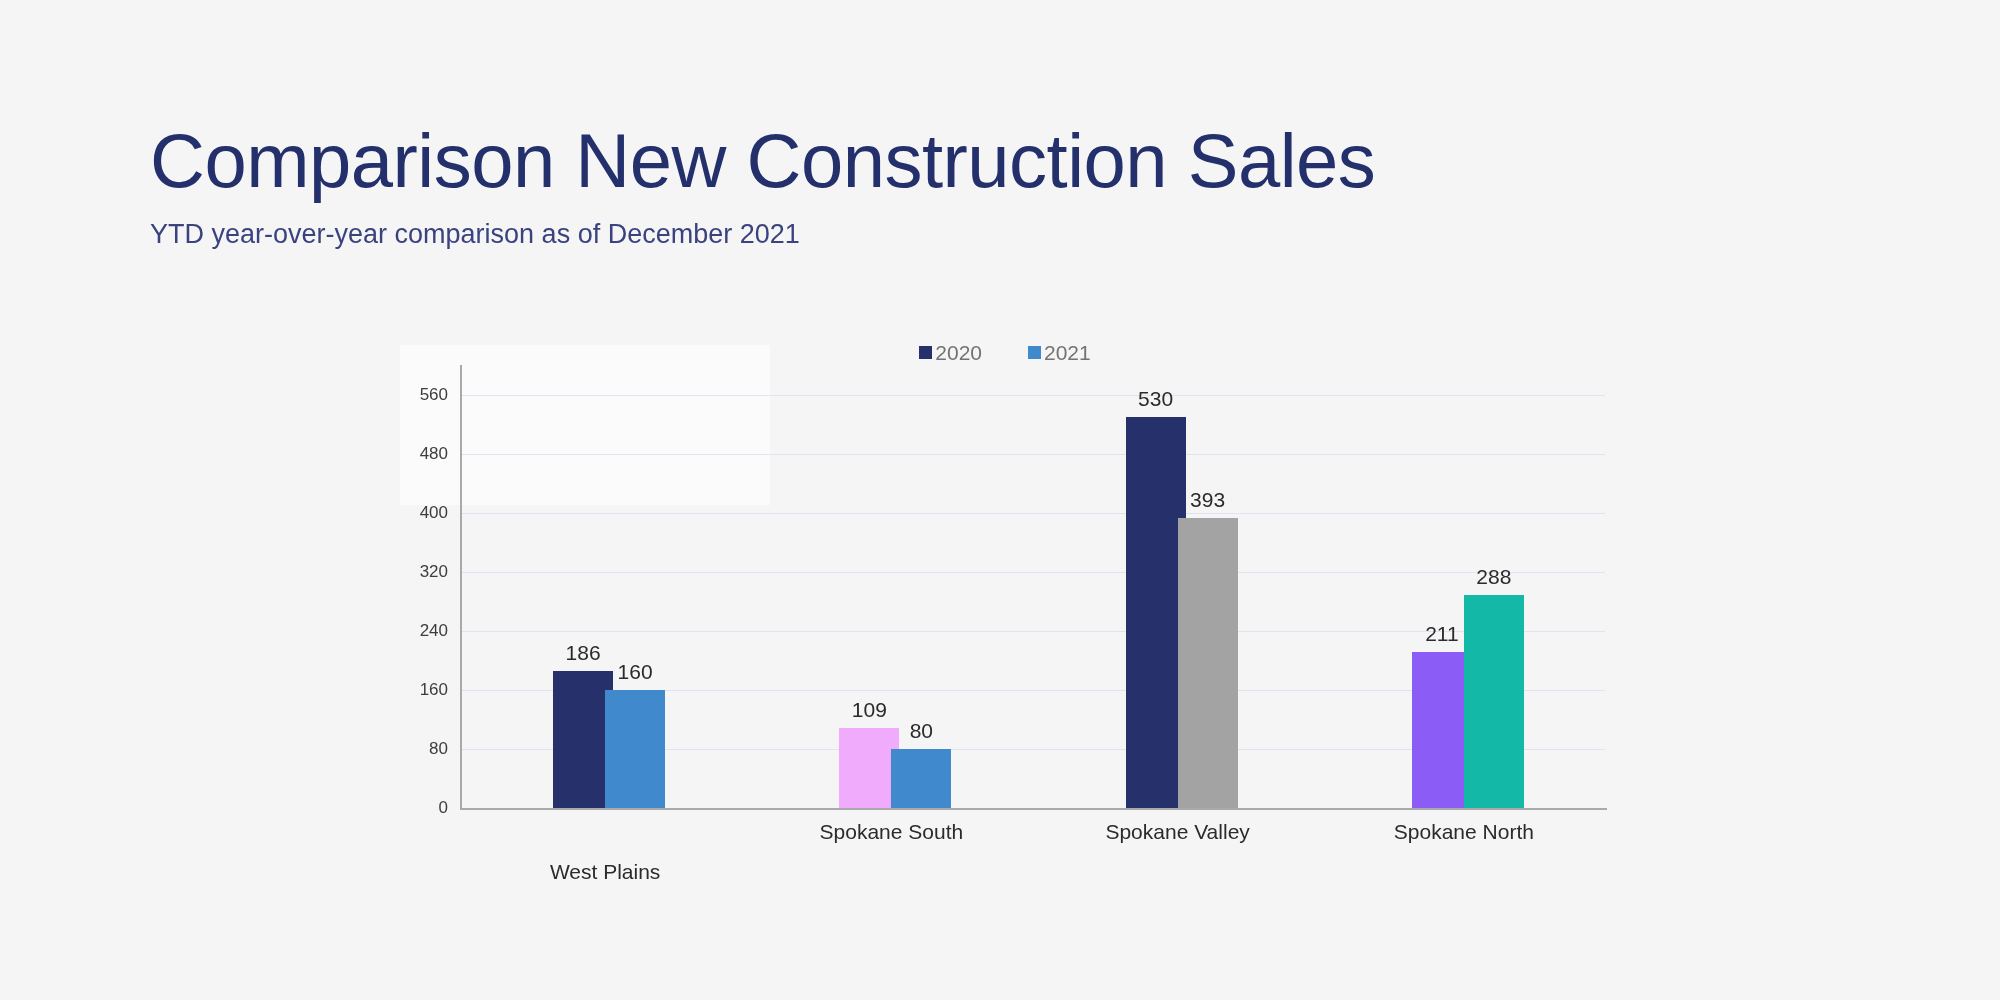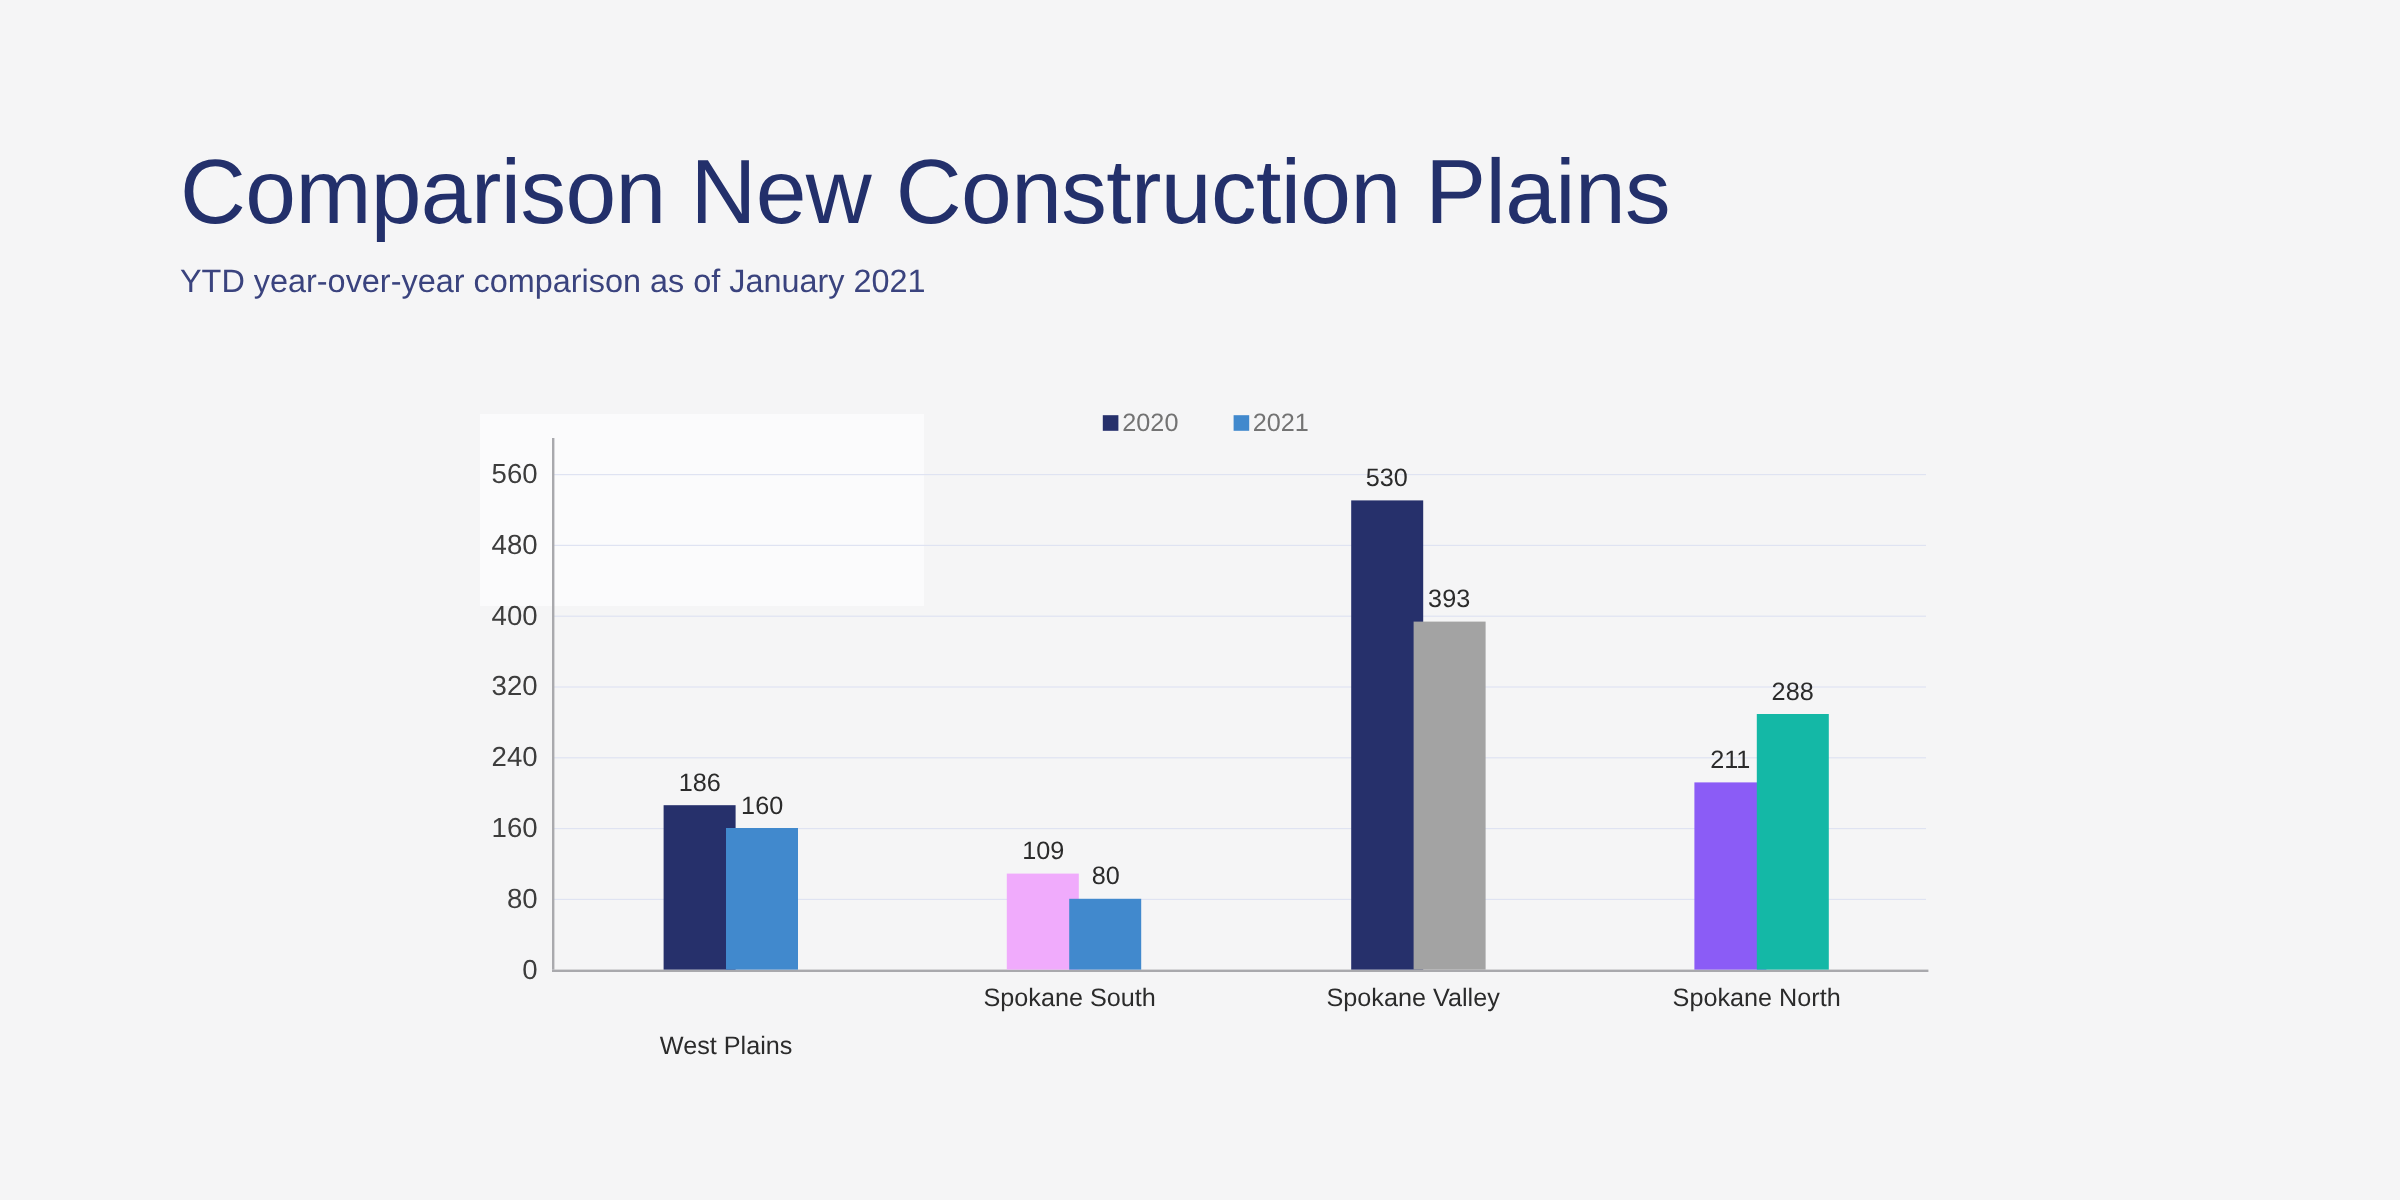--- a/index.html
+++ b/index.html
@@ -90,21 +90,21 @@
     left: 0;
     width: 100%;
     height: 1px;
     background: #dfe3f2;
   }
 
   .ytick-label {
     position: absolute;
     right: 0;
     transform: translateY(-50%);
-    font-size: 23px;
+    font-size: 17px;
     color: #3d3d3d;
     white-space: nowrap;
   }
   #y-tick-labels {
     position: absolute;
     left: 0px;
     top: 25px;
     width: 48px;
     height: 443px;
   }
@@ -184,22 +184,22 @@
     text-align: center;
     font-size: 21px;
     color: #2b2b2b;
     white-space: nowrap;
   }
 </style>
 </head>
 <body>
 
 <div id="header">
-  <div id="page-title">Comparison New Construction Plains</div>
-  <div id="page-subtitle">YTD year-over-year comparison as of January 2021</div>
+  <div id="page-title">Comparison New Construction Sales</div>
+  <div id="page-subtitle">YTD year-over-year comparison as of December 2021</div>
 </div>
 
 <div id="chart">
 
   <div id="chart-panel-overlay"></div>
 
   <div id="plot-area">
     <div id="gridlines">
         <div class="gridline" style="top: 383.933px;"></div>
         <div class="gridline" style="top: 324.867px;"></div>

